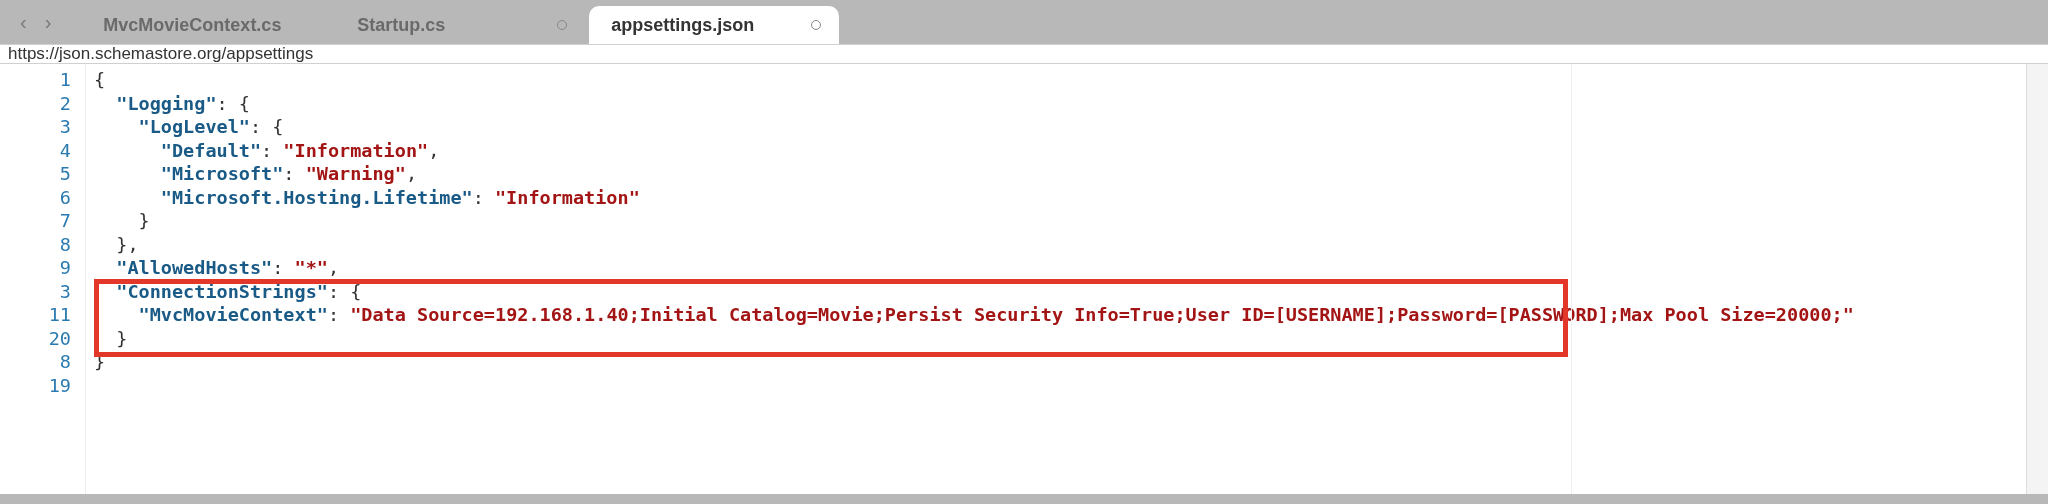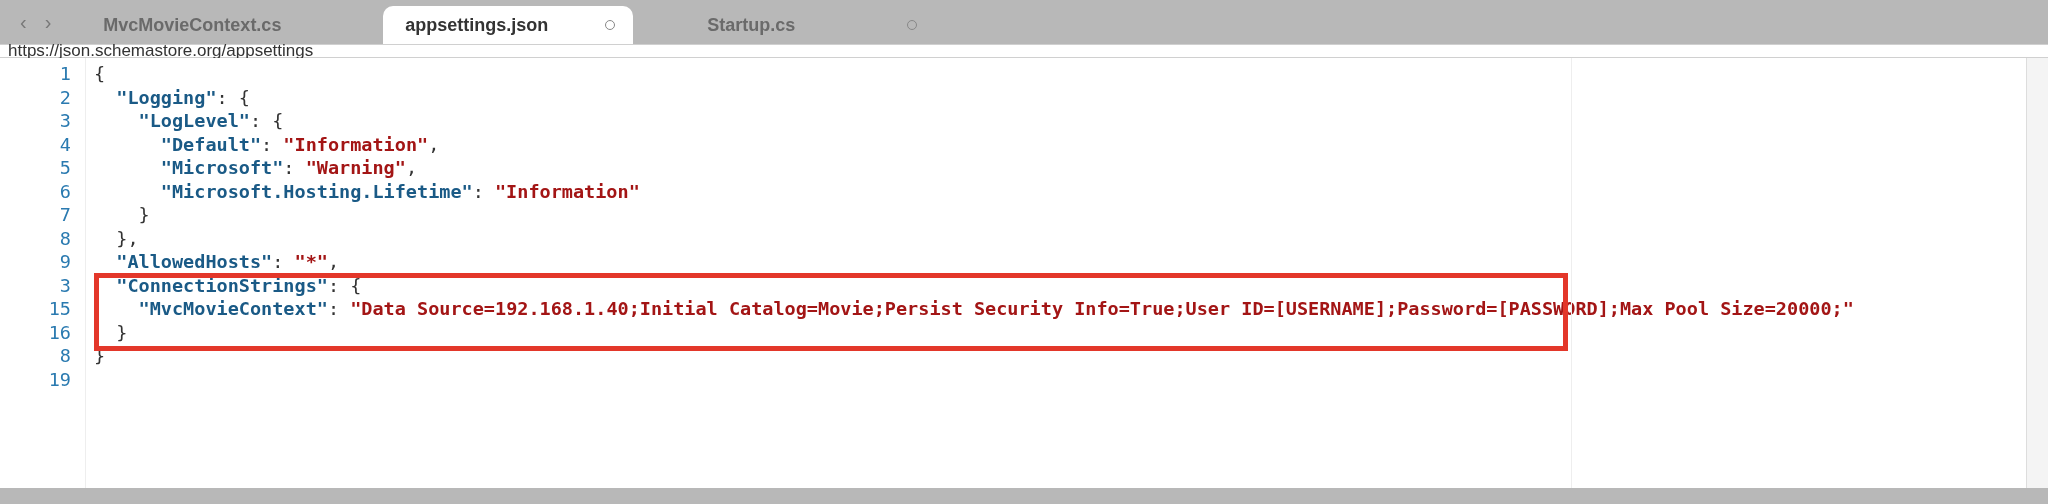--- a/index.html
+++ b/index.html
@@ -26,21 +26,20 @@
     .nav-arrow {
       color: #777;
       font-size: 20px;
       cursor: pointer;
       user-select: none;
     }
     .tabs {
       display: flex;
       height: 100%;
       align-items: flex-end;
-      gap: 48px;
     }
     .tab {
       height: 38px;
       display: flex;
       align-items: center;
       padding: 0 22px;
       color: #6a6a6a;
       font-size: 18px;
       font-weight: 600;
       background: #d0d0d0;
@@ -60,21 +59,21 @@
     }
     .tab .close-dot {
       position: absolute;
       right: 18px;
       width: 10px;
       height: 10px;
       border: 1.5px solid #888;
       border-radius: 50%;
     }
     .schema-bar {
-      height: 14px;
+      height: 20px;
       background: #ffffff;
       border-top: 1px solid #d0d0d0;
       border-bottom: 1px solid #d0d0d0;
       padding: 0 8px;
       display: flex;
       align-items: center;
       font-size: 17px;
       color: #333;
     }
     .editor-area {
@@ -140,47 +139,47 @@
 
 <div class="top-bar">
   <div class="nav-arrows">
     <span class="nav-arrow">‹</span>
     <span class="nav-arrow">›</span>
   </div>
   <div class="tabs">
       <div class="tab inactive">
         <span>MvcMovieContext.cs</span>
       </div>
+      <div class="tab inactive">
+        <span>Startup.cs</span>
+        <span class="close-dot"></span>
+      </div>
       <div class="tab active">
         <span>appsettings.json</span>
-        <span class="close-dot"></span>
-      </div>
-      <div class="tab inactive">
-        <span>Startup.cs</span>
         <span class="close-dot"></span>
       </div>
     </div>
 </div>
 
 <div class="schema-bar">https://json.schemastore.org/appsettings</div>
 
 <div class="editor-area">
   <div class="gutter">
       <div>1</div>
       <div>2</div>
       <div>3</div>
       <div>4</div>
       <div>5</div>
       <div>6</div>
       <div>7</div>
       <div>8</div>
       <div>9</div>
       <div>3</div>
-      <div>15</div>
-      <div>16</div>
+      <div>11</div>
+      <div>20</div>
       <div>8</div>
       <div>19</div>
     </div>
   <div class="code"><div><span class="j-brace">{</span></div><div>  <span class="j-key">"Logging"</span><span class="j-colon">: </span><span class="j-brace">{</span></div><div>    <span class="j-key">"LogLevel"</span><span class="j-colon">: </span><span class="j-brace">{</span></div><div>      <span class="j-key">"Default"</span><span class="j-colon">: </span><span class="j-str">"Information"</span><span class="j-punc">,</span></div><div>      <span class="j-key">"Microsoft"</span><span class="j-colon">: </span><span class="j-str">"Warning"</span><span class="j-punc">,</span></div><div>      <span class="j-key">"Microsoft.Hosting.Lifetime"</span><span class="j-colon">: </span><span class="j-str">"Information"</span></div><div>    <span class="j-brace">}</span></div><div>  <span class="j-brace">}</span><span class="j-punc">,</span></div><div>  <span class="j-key">"AllowedHosts"</span><span class="j-colon">: </span><span class="j-str">"*"</span><span class="j-punc">,</span></div><div>  <span class="j-key">"ConnectionStrings"</span><span class="j-colon">: </span><span class="j-brace">{</span></div><div>    <span class="j-key">"MvcMovieContext"</span><span class="j-colon">: </span><span class="j-str">"Data Source=192.168.1.40;Initial Catalog=Movie;Persist Security Info=True;User ID=[USERNAME];Password=[PASSWORD];Max Pool Size=20000;"</span></div><div>  <span class="j-brace">}</span></div><div><span class="j-brace">}</span></div><div> </div></div>
   <div class="code-scroll"></div>
   <div class="right-rail"></div>
   <div class="highlight-box"></div>
 </div>
 
 </body></html>

